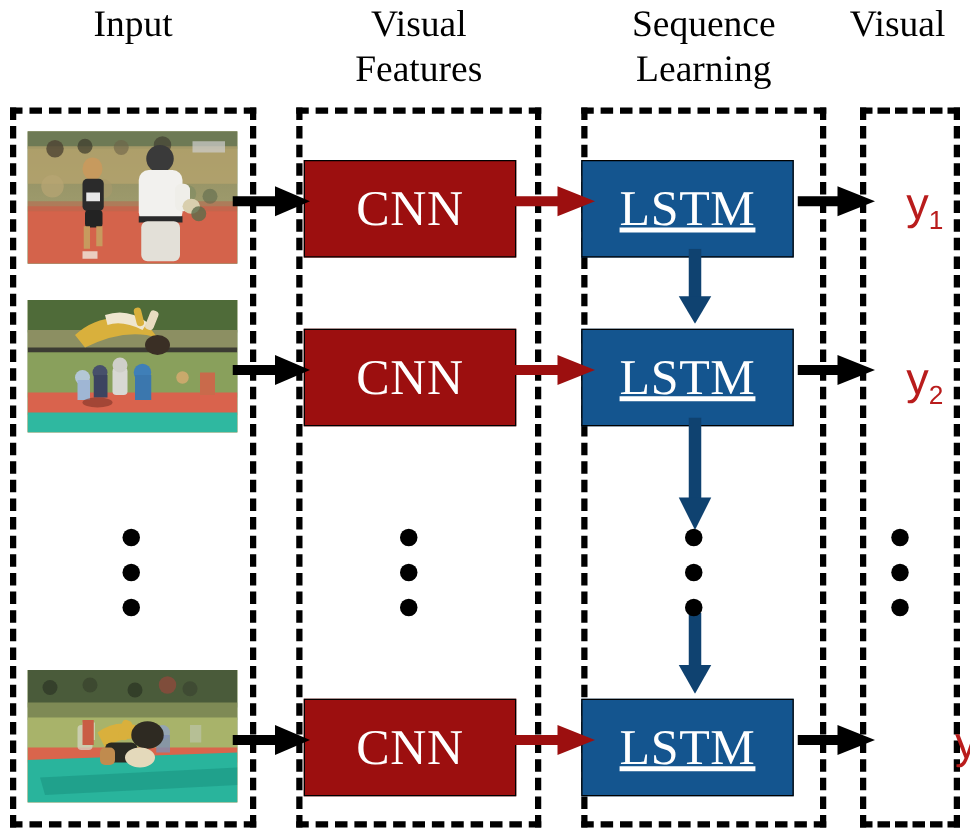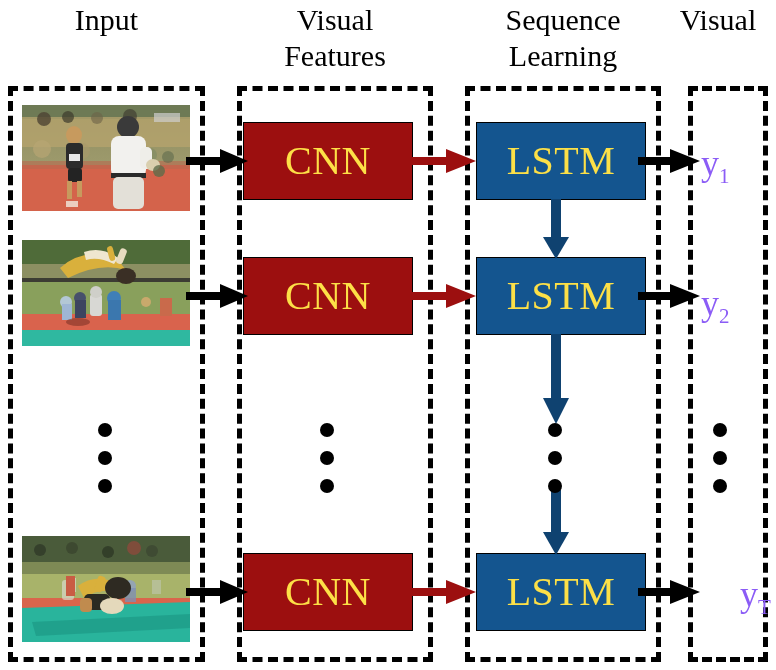--- a/index.html
+++ b/index.html
@@ -63,28 +63,29 @@
   .photo svg { display: block; width: 100%; height: 100%; }
 
   
   .block {
     position: absolute;
     display: flex;
     align-items: center;
     justify-content: center;
     border: 1px solid #000000;
     box-sizing: border-box;
-    color: #fde047;
+    color: #ffffff;
     font-family: "Liberation Serif", "DejaVu Serif", serif;
     font-size: 40px;
     line-height: 40px;
     letter-spacing: 0.5px;
+    margin-top: 6px;
   }
   .block-cnn  { left: 243px; width: 170px; height: 78px; background: #9c0f0f; }
-  .block-lstm { left: 476px; width: 170px; height: 78px; background: #14558f; }
+  .block-lstm { left: 465px; width: 170px; height: 78px; background: #14558f; text-decoration: underline; }
   .row-1 { top: 122px; }
   .row-2 { top: 257px; }
   .row-3 { top: 553px; }
 
   
   .h-arrow {
     position: absolute;
     height: 26px;
     display: block;
   }
@@ -122,25 +123,26 @@
   }
   .dots .dot:last-child { margin-bottom: 0; }
   #dots-input  { left: 98px;  top: 423px; }
   #dots-visual { left: 320px; top: 423px; }
   #dots-seq    { left: 548px; top: 423px; }
   #dots-output { left: 713px; top: 423px; }
 
   
   .y-label {
     position: absolute;
-    font-family: Liberation Serif, serif;
+    font-family: Liberation Sans, sans-serif;
     font-size: 36px;
     line-height: 36px;
-    color: #8b5cf6;
+    color: #b91c1c;
     white-space: nowrap;
+    margin-left: 24px;
   }
   .y-label .sub {
     font-size: 21px;
     vertical-align: sub;
     line-height: 21px;
   }
   #y-1 { left: 701px; top: 145px; }
   #y-2 { left: 701px; top: 285px; }
   #y-3 { left: 740px; top: 576px; }
 </style>

